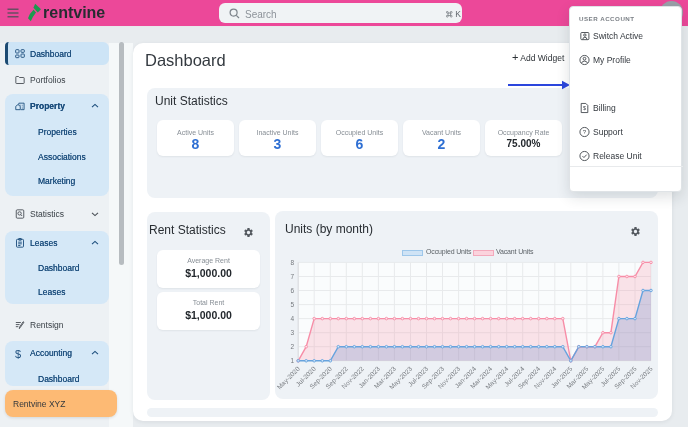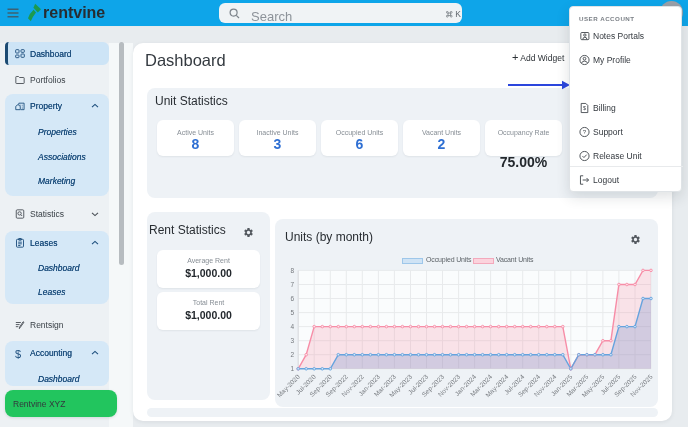--- a/index.html
+++ b/index.html
@@ -1,33 +1,33 @@
 <!DOCTYPE html>
 <html><head>
 <meta charset="utf-8">
 <style>
   * { margin:0; padding:0; box-sizing:border-box; }
   html,body { width:688px; height:427px; overflow:hidden; }
   body { font-family:"Liberation Sans", sans-serif; background:#e8ecef; position:relative; }
   .abs { position:absolute; }
   
-  #topbar { position:absolute; left:0; top:0; width:688px; height:27px; background:#0ea5e9; border-bottom:1px solid #e7eaec; z-index:5; }
+  #topbar { position:absolute; left:0; top:0; width:688px; height:27px; background:#ec4899; border-bottom:1px solid #e7eaec; z-index:5; }
   #searchbox { position:absolute; left:219px; top:3px; width:243px; height:20px; background:#f0f3f5; border-radius:6px; }
   
   #sidebar { position:absolute; left:0; top:43px; width:109px; height:384px; background:#edf1f4; }
   #sidegutter { position:absolute; left:109px; top:43px; width:24px; height:384px; background:#f5f8f9; }
   #scrollthumb { position:absolute; left:119px; top:42px; width:4.5px; height:223px; background:#b7bcc0; border-radius:2.5px; }
   .srow { position:absolute; left:0; width:109px; height:24px; }
   .srow .ic { position:absolute; left:15px; top:50%; transform:translateY(-50%); width:10px; height:10px; }
   .srow .tx { position:absolute; left:30px; top:50%; transform:translateY(-50%); font-size:8.5px; color:#3a4147; }
   .srow .chev { position:absolute; right:10px; top:50%; transform:translateY(-50%); width:8px; height:8px; }
   .navy { color:#1c4e7d !important; text-shadow:0 0 0.4px #1c4e7d; }
   .child { text-shadow:0 0 0.4px #1c4e7d; }
   .grp { position:absolute; left:5px; width:104px; background:#d5e8f7; border-radius:8px; }
-  .child { position:absolute; left:38px; font-size:8.5px; color:#1c4e7d;font-style:italic; }
+  .child { position:absolute; left:38px; font-size:8.5px; color:#1c4e7d; }
   
   #main { position:absolute; left:133px; top:43px; width:539px; height:378px; background:#fff; border-radius:10px; box-shadow:0 1px 4px rgba(30,40,50,0.08); }
   .card { position:absolute; background:#eef2f6; border-radius:8px; }
   .tile { position:absolute; background:#fff; border-radius:6px; box-shadow:0 1px 2px rgba(30,40,50,0.07); text-align:center; }
   .tlabel { font-size:7px; color:#878e95; margin-top:9px; }
   .tnum { font-size:14px; font-weight:bold; color:#2e6fd3; margin-top:0px; }
   .cardtitle { position:absolute; font-size:12px; color:#282d32; font-weight:400; white-space:nowrap; }
   
   #dropdown { position:absolute; left:569px; top:6px; width:113px; height:186px; background:#fff; border:1px solid #dfe3e6; border-radius:4px; box-shadow:0 5px 14px rgba(30,40,50,0.14); z-index:10; }
   .drow { position:absolute; left:0; width:113px; height:24px; }
@@ -48,21 +48,21 @@
   <svg class="abs" style="left:27px;top:3px" width="15" height="19" viewBox="0 0 15 19">
     <path d="M8.2,0.8 L14.0,6.2 L10.8,9.6 L6.4,4.8 Z" fill="#1c9a4e"></path>
     <path d="M6.6,6.8 L9.0,9.6 Q5.8,13.6 3.8,18.2 L1.0,15.2 Q2.4,10.6 6.6,6.8 Z" fill="#1c9a4e"></path>
   </svg>
   <div class="abs" style="left:43px;top:4px;font-size:16px;font-weight:bold;color:#272c31;letter-spacing:0px">rentvine</div>
   <div id="searchbox">
     <svg class="abs" style="left:10px;top:5px" width="11" height="11" viewBox="0 0 11 11">
         <circle cx="4.6" cy="4.6" r="3.5" fill="none" stroke="#7d848b" stroke-width="1.2"></circle>
         <line x1="7.3" y1="7.3" x2="10" y2="10" stroke="#7d848b" stroke-width="1.2"></line>
       </svg>
-    <div class="abs" style="left:32px;top:6px;font-size:13px;color:#8d939a">Search</div>
+    <div class="abs" style="left:26px;top:6px;font-size:10px;color:#8d939a">Search</div>
     <div class="abs" style="right:1px;top:6px;font-size:8.5px;color:#60666c">
       <svg style="vertical-align:-0.5px" width="6.5" height="6.5" viewBox="0 0 12 12">
           <g fill="none" stroke="#6c7278" stroke-width="1.3">
             <rect x="3.8" y="3.8" width="4.4" height="4.4"></rect>
             <circle cx="2.4" cy="2.4" r="1.7"></circle>
             <circle cx="9.6" cy="2.4" r="1.7"></circle>
             <circle cx="2.4" cy="9.6" r="1.7"></circle>
             <circle cx="9.6" cy="9.6" r="1.7"></circle>
           </g>
         </svg> K</div>
@@ -96,21 +96,21 @@
 
 <div class="grp" style="top:94px;height:102px"></div>
 <div class="srow" style="top:94px">
   <svg class="ic" viewBox="0 0 12 12">
       <g fill="none" stroke="#1c4e7d" stroke-width="1.05">
         <path d="M4.6,4.4 L4.6,2.6 L10.9,2.6 L10.9,10.4 L6.9,10.4"></path>
         <path d="M6.7,4.6 L6.7,5.4 M8.8,4.6 L8.8,5.4 M8.8,6.9 L8.8,7.7 M8.8,9 L8.8,9.6"></path>
         <path d="M0.9,6.4 L3.6,4.2 L6.3,6.4 L6.3,10.4 L0.9,10.4 Z"></path>
       </g>
     </svg>
-  <div class="tx navy" style="font-weight:400">Property</div>
+  <div class="tx navy" style="font-weight:700">Property</div>
   <svg class="chev" viewBox="0 0 8 8">
       <path d="M1,5.2 L4,2.4 L7,5.2" fill="none" stroke="#1c4e7d" stroke-width="1.1"></path>
     </svg>
 </div>
 <div class="child" style="top:127px">Properties</div>
 <div class="child" style="top:152px">Associations</div>
 <div class="child" style="top:176px">Marketing</div>
 
 <div class="srow" style="top:202px">
   <svg class="ic" viewBox="0 0 12 12">
@@ -160,21 +160,21 @@
 <div class="grp" style="top:341px;height:45px"></div>
 <div class="srow" style="top:341px">
   <div class="ic" style="font-size:11px;color:#1c4e7d;width:auto">$</div>
   <div class="tx navy" style="font-weight:500">Accounting</div>
   <svg class="chev" viewBox="0 0 8 8">
       <path d="M1,5.2 L4,2.4 L7,5.2" fill="none" stroke="#1c4e7d" stroke-width="1.1"></path>
     </svg>
 </div>
 <div class="child" style="top:374px">Dashboard</div>
 
-<div class="abs" style="left:5px;top:390px;width:112px;height:27px;background:#22c55e;border-radius:8px;box-shadow:0 1px 3px rgba(30,40,50,0.12);z-index:3">
+<div class="abs" style="left:5px;top:390px;width:112px;height:27px;background:#fdba74;border-radius:8px;box-shadow:0 1px 3px rgba(30,40,50,0.12);z-index:3">
   <div class="abs" style="left:8px;top:9px;font-size:8.5px;color:#33383d">Rentvine XYZ</div>
 </div>
 
 <div id="main">
   <div class="abs" style="left:12px;top:8px;font-size:16.5px;font-weight:400;color:#343a40">Dashboard</div>
   <div class="abs" style="left:379px;top:8px;font-size:8.5px;color:#2c3136"><span style="font-size:11px;font-weight:400">+</span> Add Widget</div>
 
   <div class="card" style="left:14px;top:45px;width:511px;height:110px">
     <div class="cardtitle" style="left:8px;top:6px">Unit Statistics</div>
     <div class="tile" style="left:10px;top:32px;width:77px;height:36px">
@@ -188,40 +188,40 @@
     <div class="tile" style="left:174px;top:32px;width:77px;height:36px">
         <div class="tlabel">Occupied Units</div>
         <div class="tnum">6</div>
       </div>
     <div class="tile" style="left:256px;top:32px;width:77px;height:36px">
         <div class="tlabel">Vacant Units</div>
         <div class="tnum">2</div>
       </div>
     <div class="tile" style="left:338px;top:32px;width:77px;height:36px">
         <div class="tlabel">Occupancy Rate</div>
-        <div class="tnum" style="color:#23282d;font-size:14px;margin-top:18px">75.00%</div>
+        <div class="tnum" style="color:#23282d;font-size:10px;margin-top:2px">75.00%</div>
       </div>
   </div>
 
   <div class="card" style="left:14px;top:169px;width:123px;height:188px">
     <div class="cardtitle" style="left:2px;top:11px">Rent Statistics</div>
     <svg class="abs" style="right:16px;top:15px" width="11" height="11" viewBox="0 0 24 24">
         <path fill="#53595f" d="M19.14,12.94c0.04-0.3,0.06-0.61,0.06-0.94c0-0.32-0.02-0.64-0.07-0.94l2.03-1.58c0.18-0.14,0.23-0.41,0.12-0.61 l-1.92-3.32c-0.12-0.22-0.37-0.29-0.59-0.22l-2.39,0.96c-0.5-0.38-1.03-0.7-1.62-0.94L14.4,2.81c-0.04-0.24-0.24-0.41-0.48-0.41 h-3.84c-0.24,0-0.43,0.17-0.47,0.41L9.25,5.35C8.66,5.59,8.12,5.92,7.63,6.29L5.24,5.33c-0.22-0.08-0.47,0-0.59,0.22L2.74,8.87 C2.62,9.08,2.66,9.34,2.86,9.48l2.03,1.58C4.84,11.36,4.8,11.69,4.8,12s0.02,0.64,0.07,0.94l-2.03,1.58 c-0.18,0.14-0.23,0.41-0.12,0.61l1.92,3.32c0.12,0.22,0.37,0.29,0.59,0.22l2.39-0.96c0.5,0.38,1.03,0.7,1.62,0.94l0.36,2.54 c0.05,0.24,0.24,0.41,0.48,0.41h3.84c0.24,0,0.44-0.17,0.47-0.41l0.36-2.54c0.59-0.24,1.13-0.56,1.62-0.94l2.39,0.96 c0.22,0.08,0.47,0,0.59-0.22l1.92-3.32c0.12-0.22,0.07-0.47-0.12-0.61L19.14,12.94z M12,15.6c-1.98,0-3.6-1.62-3.6-3.6 s1.62-3.6,3.6-3.6s3.6,1.62,3.6,3.6S13.98,15.6,12,15.6z"></path>
       </svg>
     <div class="tile" style="left:10px;top:38px;width:103px;height:38px">
         <div class="tlabel" style="margin-top:7px">Average Rent</div>
         <div class="tnum" style="color:#23282d;font-size:10.5px;margin-top:2.5px">$1,000.00</div>
       </div>
     <div class="tile" style="left:10px;top:80px;width:103px;height:38px">
         <div class="tlabel" style="margin-top:7px">Total Rent</div>
         <div class="tnum" style="color:#23282d;font-size:10.5px;margin-top:2.5px">$1,000.00</div>
       </div>
   </div>
 
-  <div class="card" style="left:142px;top:176px;width:383px;height:188px">
+  <div class="card" style="left:142px;top:168px;width:383px;height:188px">
     <div class="cardtitle" style="left:10px;top:11px">Units (by month)</div>
     <svg class="abs" style="right:17px;top:15px" width="11" height="11" viewBox="0 0 24 24">
         <path fill="#53595f" d="M19.14,12.94c0.04-0.3,0.06-0.61,0.06-0.94c0-0.32-0.02-0.64-0.07-0.94l2.03-1.58c0.18-0.14,0.23-0.41,0.12-0.61 l-1.92-3.32c-0.12-0.22-0.37-0.29-0.59-0.22l-2.39,0.96c-0.5-0.38-1.03-0.7-1.62-0.94L14.4,2.81c-0.04-0.24-0.24-0.41-0.48-0.41 h-3.84c-0.24,0-0.43,0.17-0.47,0.41L9.25,5.35C8.66,5.59,8.12,5.92,7.63,6.29L5.24,5.33c-0.22-0.08-0.47,0-0.59,0.22L2.74,8.87 C2.62,9.08,2.66,9.34,2.86,9.48l2.03,1.58C4.84,11.36,4.8,11.69,4.8,12s0.02,0.64,0.07,0.94l-2.03,1.58 c-0.18,0.14-0.23,0.41-0.12,0.61l1.92,3.32c0.12,0.22,0.37,0.29,0.59,0.22l2.39-0.96c0.5,0.38,1.03,0.7,1.62,0.94l0.36,2.54 c0.05,0.24,0.24,0.41,0.48,0.41h3.84c0.24,0,0.44-0.17,0.47-0.41l0.36-2.54c0.59-0.24,1.13-0.56,1.62-0.94l2.39,0.96 c0.22,0.08,0.47,0,0.59-0.22l1.92-3.32c0.12-0.22,0.07-0.47-0.12-0.61L19.14,12.94z M12,15.6c-1.98,0-3.6-1.62-3.6-3.6 s1.62-3.6,3.6-3.6s3.6,1.62,3.6,3.6S13.98,15.6,12,15.6z"></path>
       </svg>
 
     <div class="abs" style="left:127px;top:39px;width:21px;height:6px;background:#cfe3f5;border:1px solid #9ec7ea"></div>
     <div class="abs" style="left:151px;top:37px;font-size:7px;letter-spacing:-0.15px;color:#5d6368">Occupied Units</div>
     <div class="abs" style="left:198px;top:39px;width:21px;height:6px;background:#fbd3dd;border:1px solid #f3a9bc"></div>
     <div class="abs" style="left:221px;top:37px;font-size:7px;letter-spacing:-0.15px;color:#5d6368">Vacant Units</div>
     <svg width="383" height="188" viewBox="0 0 383 188" style="position:absolute;left:0;top:0">
@@ -396,21 +396,21 @@
 <div id="dropdown">
   <div class="abs" style="left:9px;top:8px;font-size:6.2px;font-weight:bold;letter-spacing:0.5px;color:#7a7f85">USER ACCOUNT</div>
   <div class="drow" style="top:17px">
     <svg class="dic" viewBox="0 0 12 12">
         <g fill="none" stroke="#43484e" stroke-width="1">
           <path d="M3,2.2 L9.8,2.2 Q10.8,2.2 10.8,3.2 L10.8,9 Q10.8,10 9.8,10 L3,10 Q2,10 2,9 L2,3.2 Q2,2.2 3,2.2 Z"></path>
           <circle cx="6.4" cy="5" r="1.3"></circle>
           <path d="M4.2,9.6 Q4.2,7.4 6.4,7.4 Q8.6,7.4 8.6,9.6"></path>
         </g>
       </svg>
-    <div class="dtx">Notes Portals</div>
+    <div class="dtx">Switch Active</div>
   </div>
   <div class="drow" style="top:41px">
     <svg class="dic" viewBox="0 0 12 12">
         <g fill="none" stroke="#43484e" stroke-width="1">
           <circle cx="6" cy="6" r="5"></circle>
           <circle cx="6" cy="4.6" r="1.5"></circle>
           <path d="M2.8,9.4 Q3.4,7.2 6,7.2 Q8.6,7.2 9.2,9.4"></path>
         </g>
       </svg>
     <div class="dtx">My Profile</div>
@@ -434,23 +434,13 @@
   <div class="drow" style="top:137px">
     <svg class="dic" viewBox="0 0 12 12">
         <g fill="none" stroke="#43484e" stroke-width="1">
           <circle cx="6" cy="6" r="5"></circle>
           <path d="M3.8,6.1 L5.4,7.7 L8.4,4.5"></path>
         </g>
       </svg>
     <div class="dtx">Release Unit</div>
   </div>
   <div class="abs" style="left:0;top:159px;width:113px;height:1px;background:#e8eaec"></div>
-  <div class="drow" style="top:161px">
-    <svg class="dic" viewBox="0 0 12 12">
-        <g fill="none" stroke="#43484e" stroke-width="1">
-          <path d="M4.6,1.4 L1.6,1.4 L1.6,10.6 L4.6,10.6"></path>
-          <line x1="4" y1="6" x2="10.4" y2="6"></line>
-          <path d="M8.2,3.8 L10.4,6 L8.2,8.2"></path>
-        </g>
-      </svg>
-    <div class="dtx">Logout</div>
-  </div>
 </div>
 
 </body></html>

